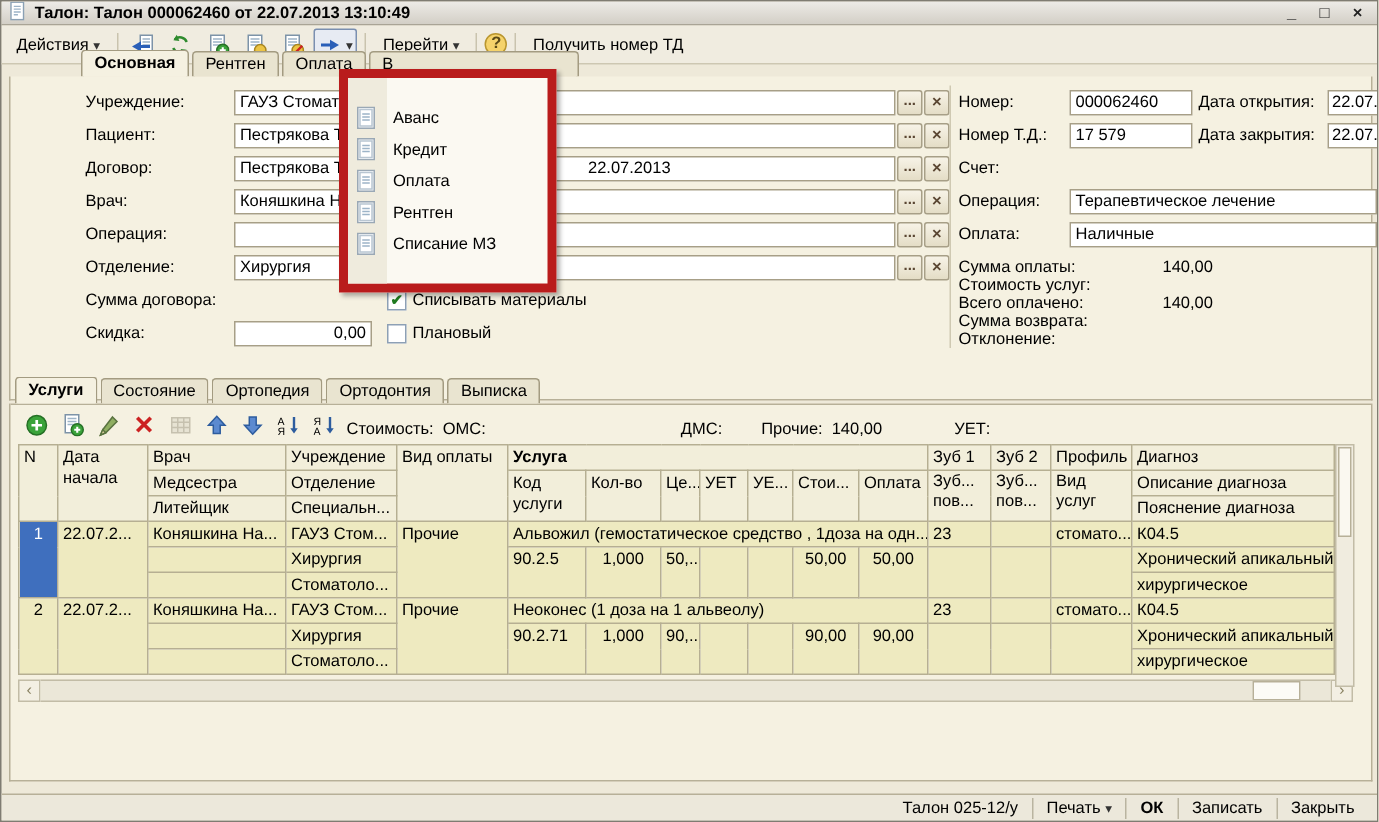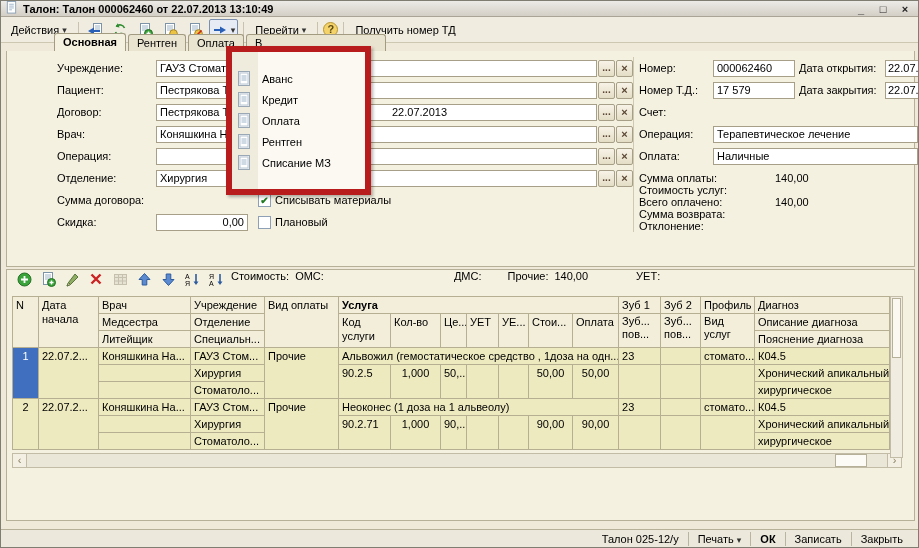--- a/index.html
+++ b/index.html
@@ -59,21 +59,21 @@
   .rl1 { width:74px; flex:none; }
   .numin { width:82px; flex:none; height:17px; background:#fff; border:1px solid #a79f87; padding:1px 3px; }
   .rl2 { width:86px; flex:none; margin-left:4px; }
   .datein { width:60px; flex:none; height:17px; background:#fff; border:1px solid #a79f87; padding:1px 2px; }
   .calbtn { flex:none; width:16px; height:17px; border:1px solid #a79f87; border-radius:2px;
     background:linear-gradient(180deg,#f7f3e7,#e4ddc6); display:flex; align-items:center; justify-content:center; }
   .sumrow { display:flex; height:12px; line-height:12px; }
   .sumrow .sl { width:136px; flex:none; }
 
   
-  .svc-tools { display:flex; align-items:flex-start; height:22px; padding:0 0 0 8px; gap:6px; }
+  .svc-tools { display:flex; align-items:flex-end; height:22px; padding:0 0 0 8px; gap:6px; }
   .iconbtn { width:18px; height:18px; display:flex; align-items:center; justify-content:center; }
   .iconbtn.dis { opacity:.55; }
   .svc-tools .lbl { white-space:nowrap; }
   .sp120 { width:118px; } .sp16 { width:14px; } .sp40 { width:36px; }
 
   
   .twrap { position:relative; margin:4px 0 0 5px; width:897px; }
   table.grid { border-collapse:collapse; table-layout:fixed; width:877px; }
   .grid th, .grid td { border:1px solid #b6af92; padding:1px 3px; overflow:hidden; white-space:nowrap;
     font-weight:normal; text-align:left; vertical-align:top; height:17px; line-height:14px; }
@@ -316,20 +316,27 @@
           <div class="sumrow">
               <span class="sl">Отклонение:</span>
               <span></span>
             </div>
         </div>
       </div>
     </div>
   </div>
 
   <div class="panel p-lower">
+    <div class="tabs">
+      <span class="tab active">Услуги</span>
+      <span class="tab">Состояние</span>
+      <span class="tab">Ортопедия</span>
+      <span class="tab">Ортодонтия</span>
+      <span class="tab">Выписка</span>
+    </div>
     <div class="pbody">
       <div class="svc-tools">
         <span class="iconbtn">
           <svg width="15" height="15" viewBox="0 0 15 15">
               <circle cx="7.5" cy="7.5" r="6.5" fill="#3aa33a" stroke="#257025"></circle>
               <path d="M7.5 4v7M4 7.5h7" stroke="#fff" stroke-width="1.8"></path>
             </svg>
         </span>
         <span class="iconbtn">
           <svg width="16" height="16" viewBox="0 0 16 16">

